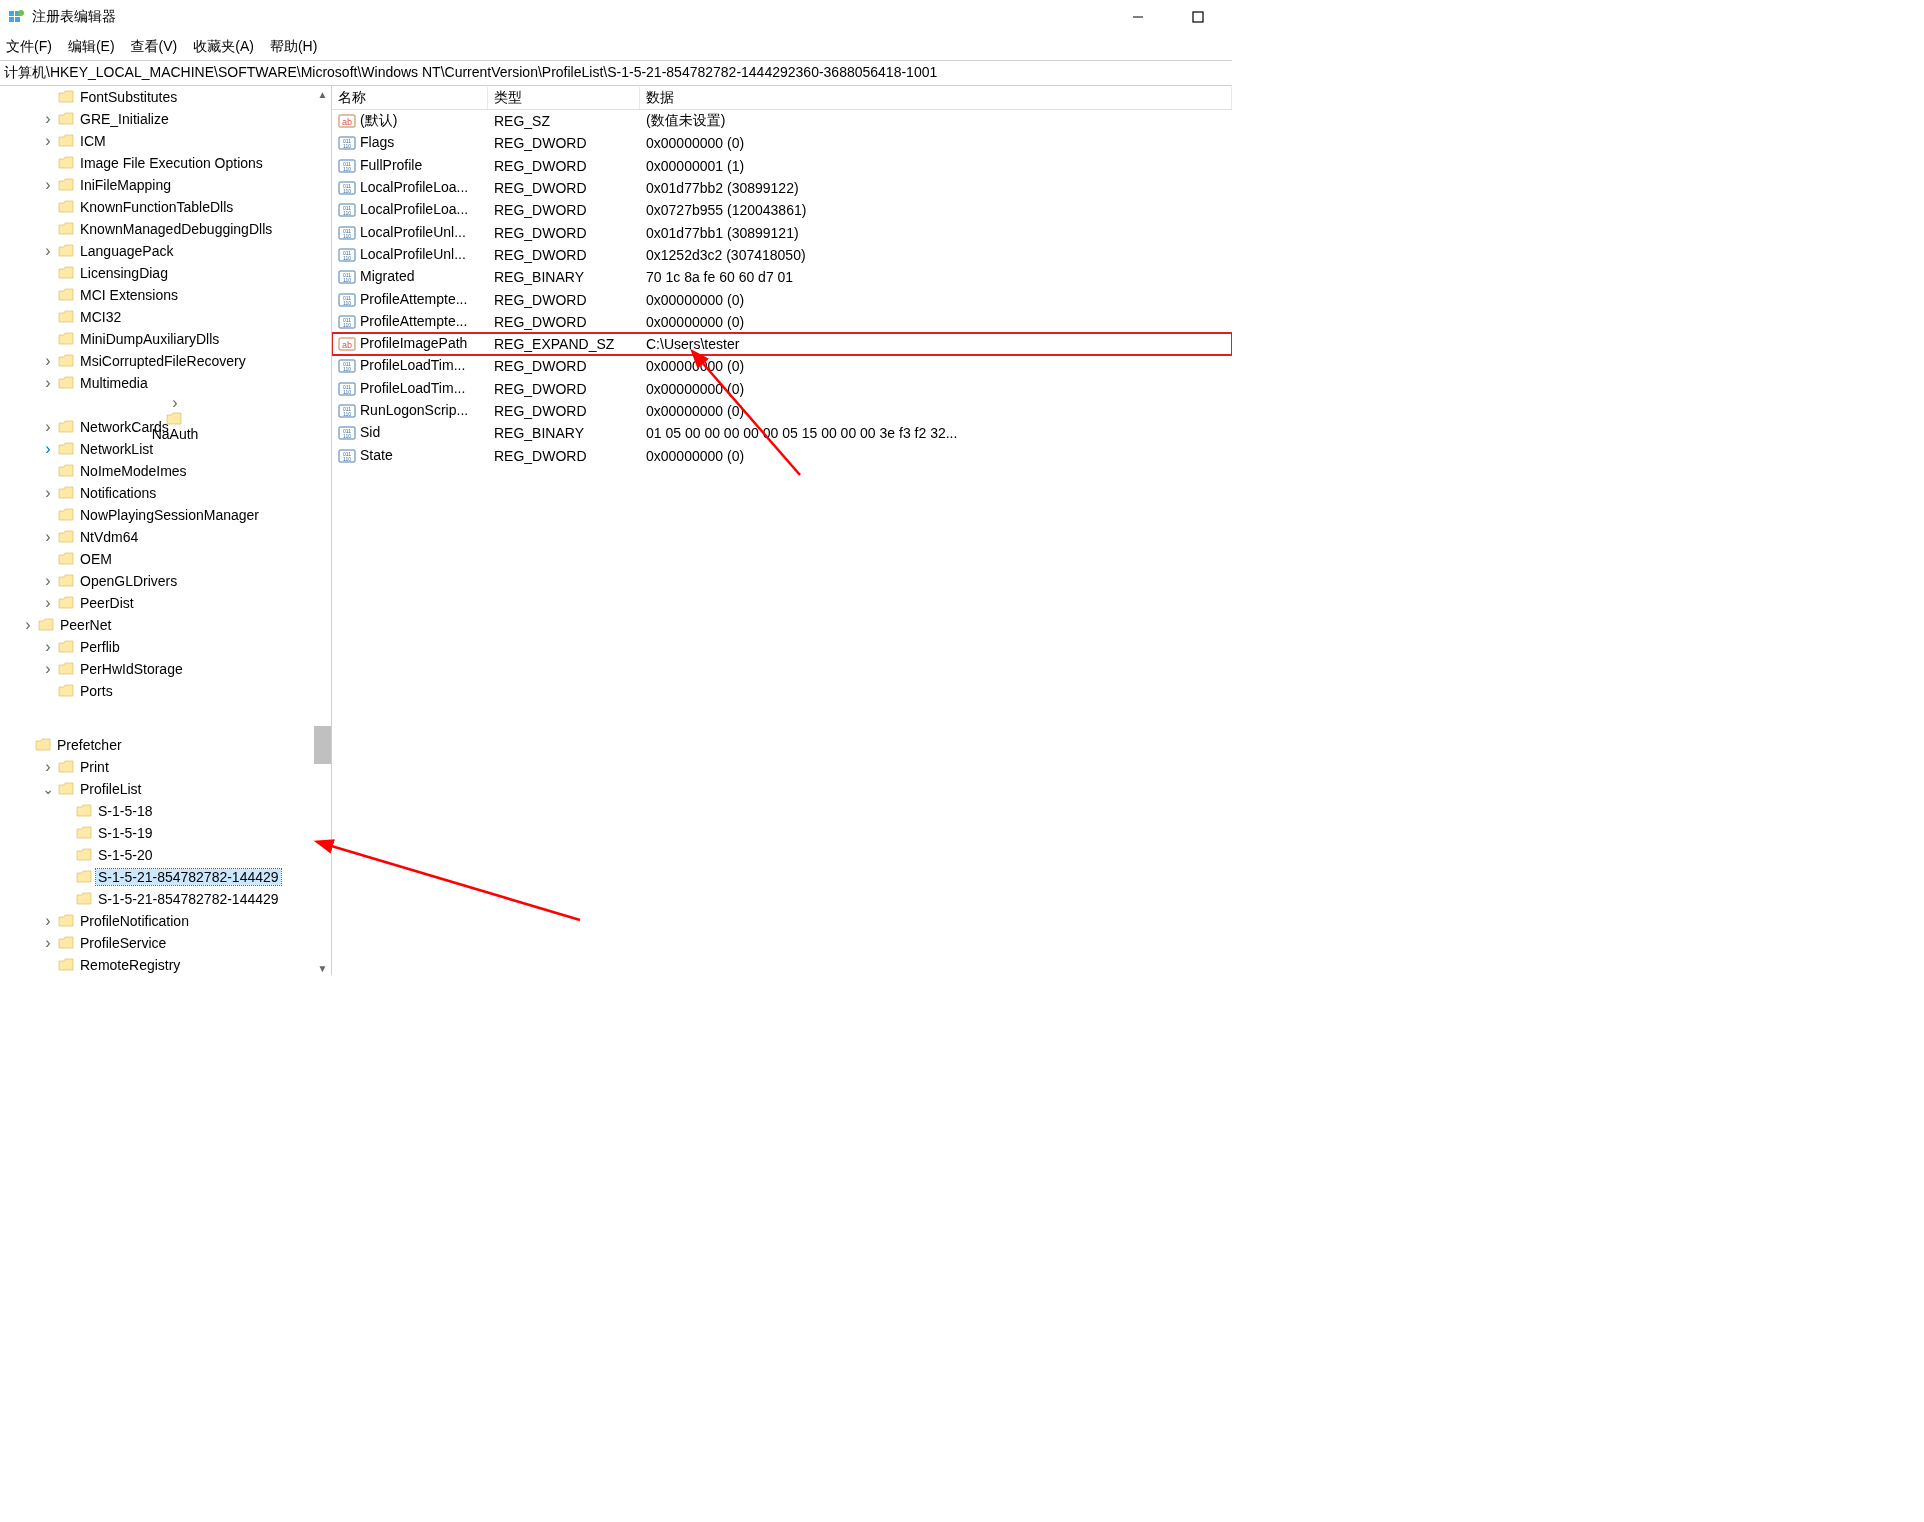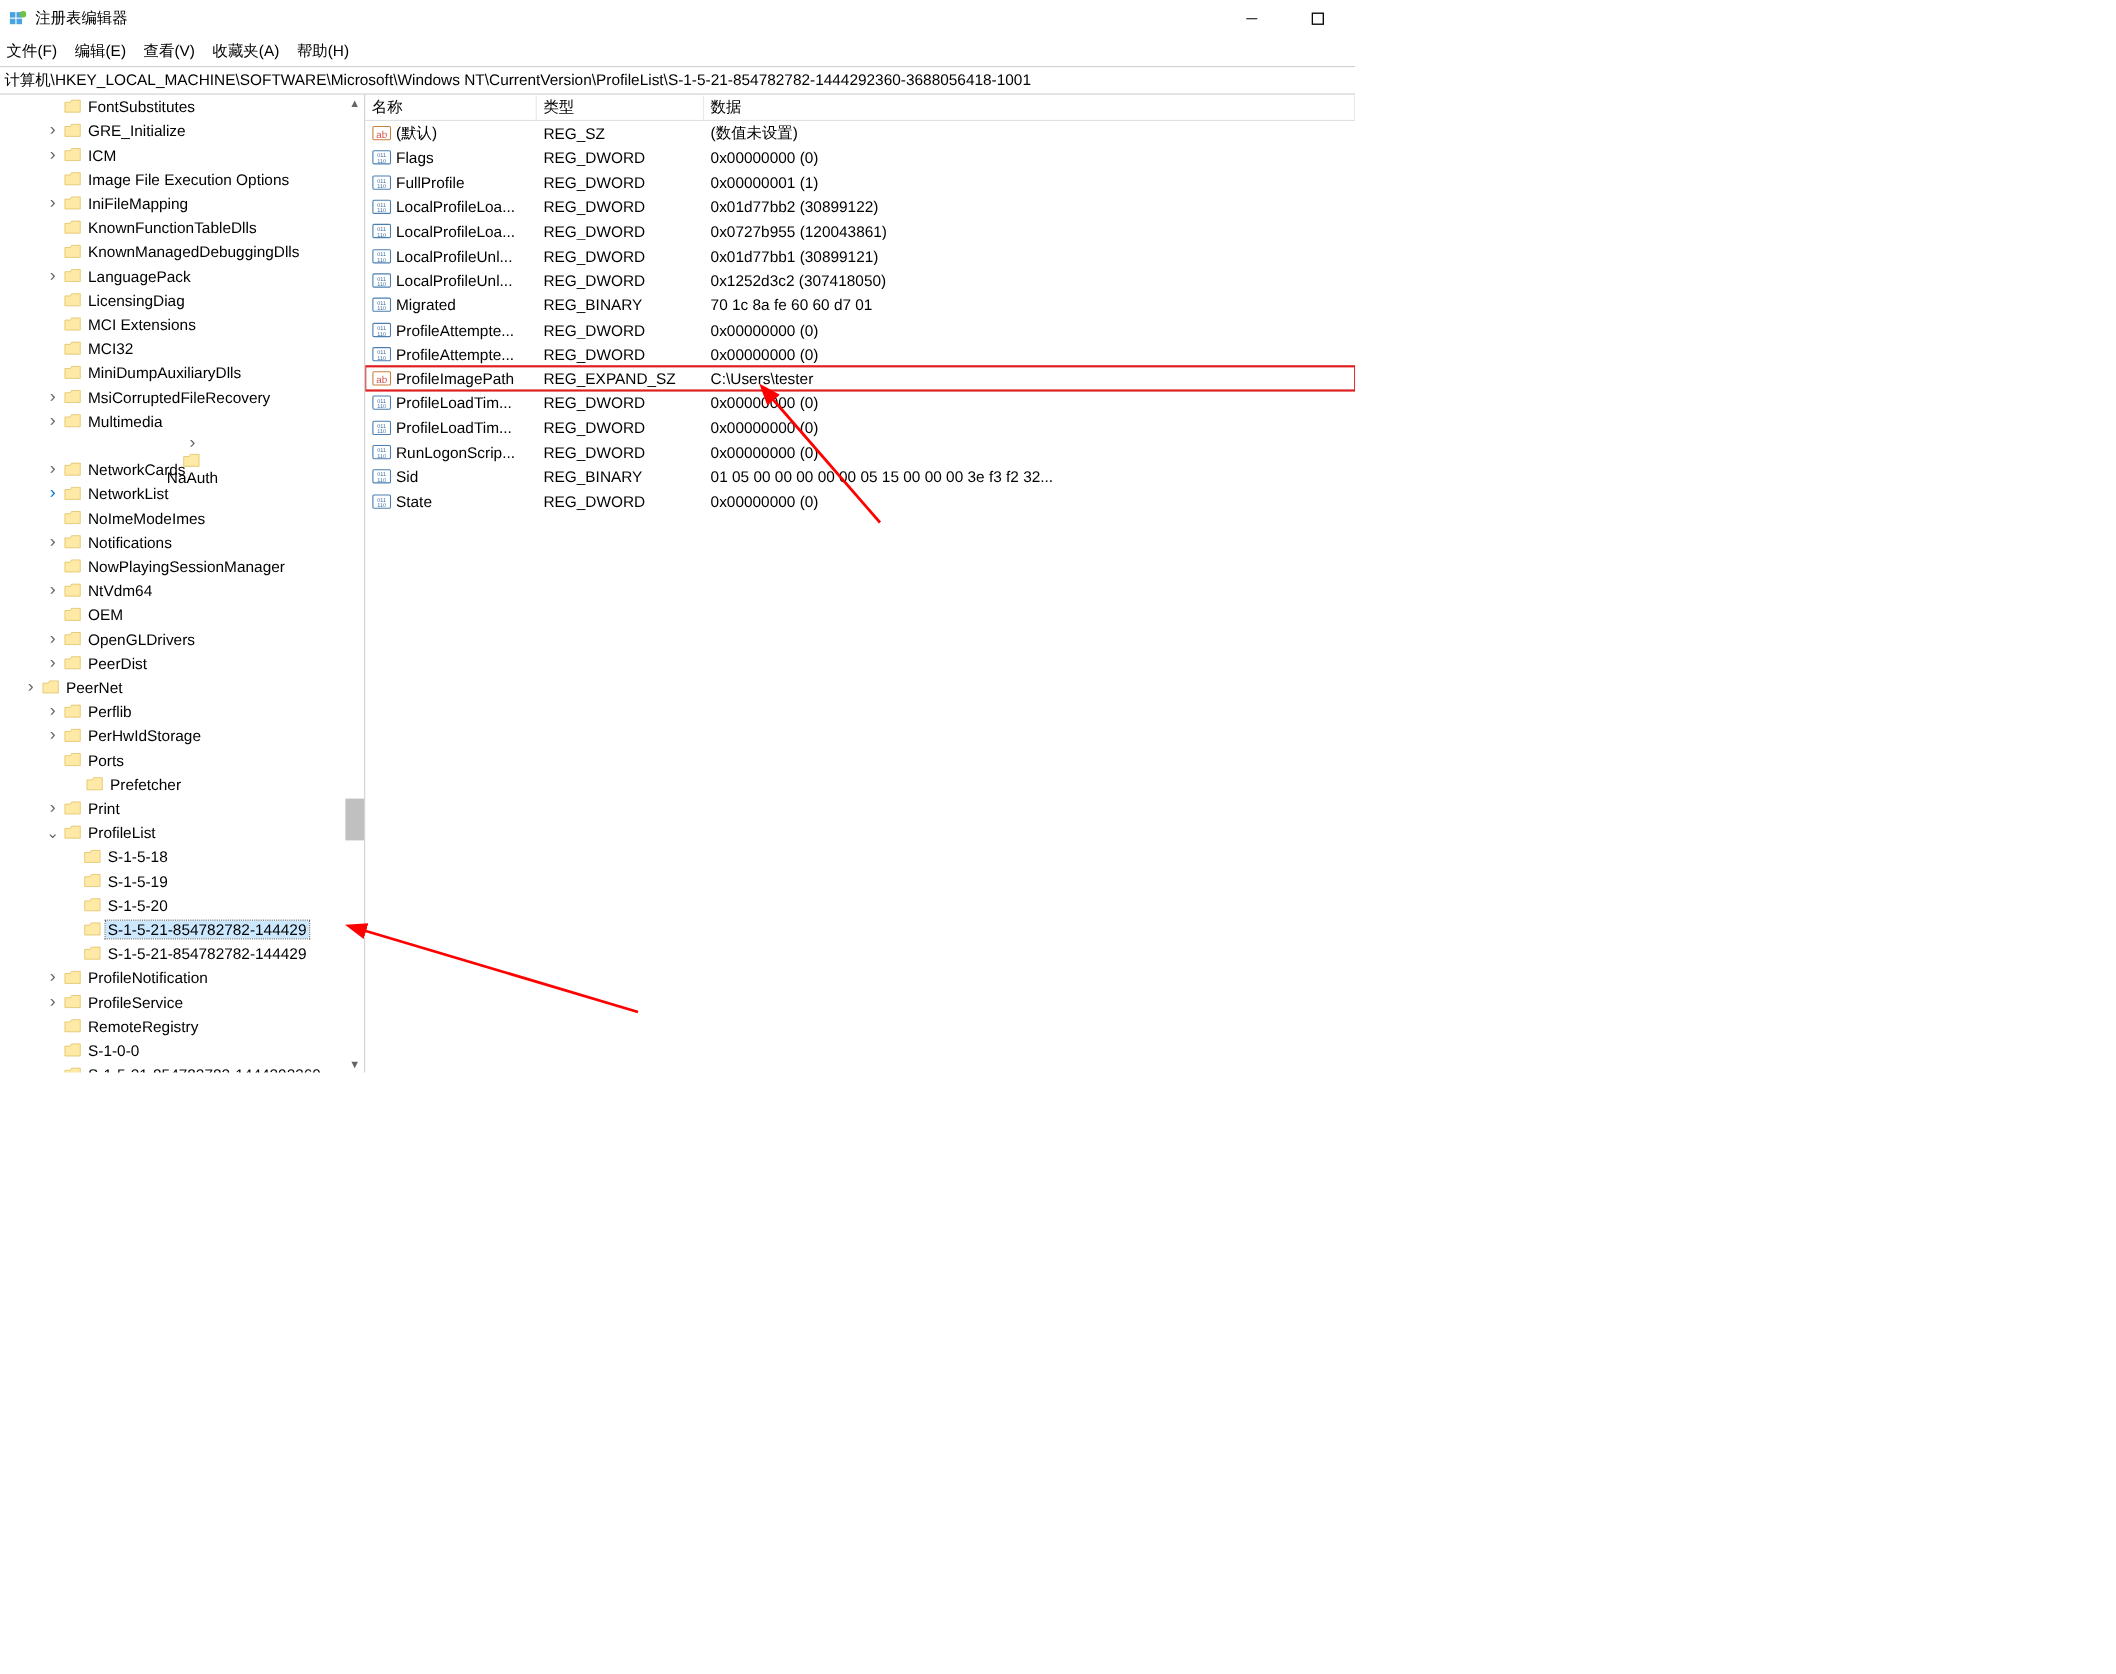--- a/index.html
+++ b/index.html
@@ -134,21 +134,21 @@
   .col-name { width: 156px; }
   .col-type { width: 152px; }
   .col-data { flex: 1; }
   .list-row {
     display: flex;
     align-items: center;
     height: 22.3px;
     font-size: 14px;
   }
   .list-row > div { padding: 0 6px; white-space: nowrap; overflow: hidden; text-overflow: ellipsis; }
-  .list-row .col-name { display:flex; align-items:center; gap:4px; }
+  .list-row .col-name { display:flex; gap:4px; }
   .value-icon {
     width: 18px; height: 18px;
     flex-shrink:0;
   }
   .list-row.boxed {
     outline: 2px solid #e02020;
     outline-offset: -1px;
   }
   
   .arrow-svg {
@@ -442,21 +442,21 @@
         </div>
         <div class="tree-row" style="padding-left: 40px; text-align: center;">
           <span class="chevron none"></span>
           <span class="folder-icon">
             <svg width="16" height="14" viewBox="0 0 16 14">
               <path d="M1 3 L6 3 L7 1 L15 1 L15 12 L1 12 Z" fill="#ffe9a6" stroke="#d9b94f" stroke-width="0.6"></path>
             </svg>
           </span>
           <span class="label-text">Ports</span>
         </div>
-        <div class="tree-row" style="padding-left: 60px;">
+        <div class="tree-row" style="padding-left: 17px; margin-top: 32px;">
           <span class="chevron none"></span>
           <span class="folder-icon">
             <svg width="16" height="14" viewBox="0 0 16 14">
               <path d="M1 3 L6 3 L7 1 L15 1 L15 12 L1 12 Z" fill="#ffe9a6" stroke="#d9b94f" stroke-width="0.6"></path>
             </svg>
           </span>
           <span class="label-text">Prefetcher</span>
         </div>
         <div class="tree-row" style="padding-left: 40px;">
           <span class="chevron right"></span>

